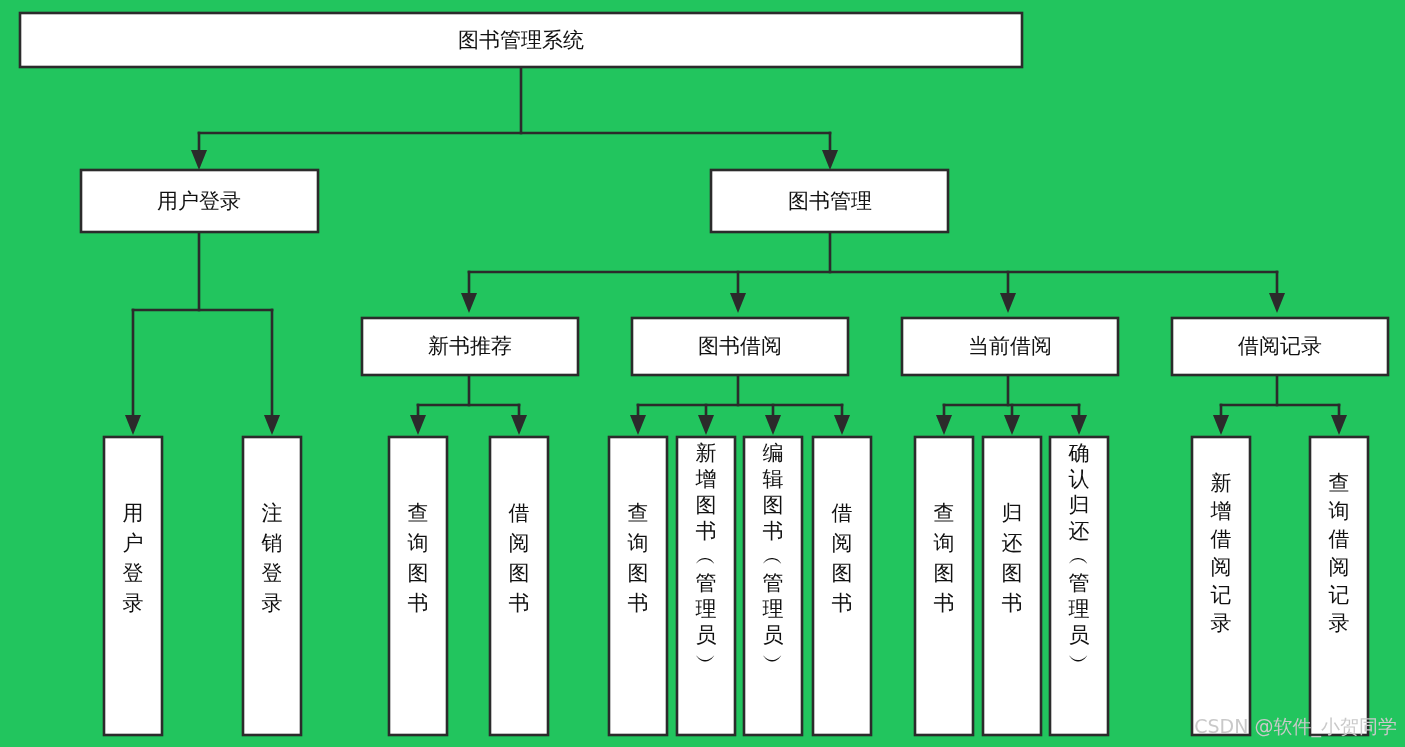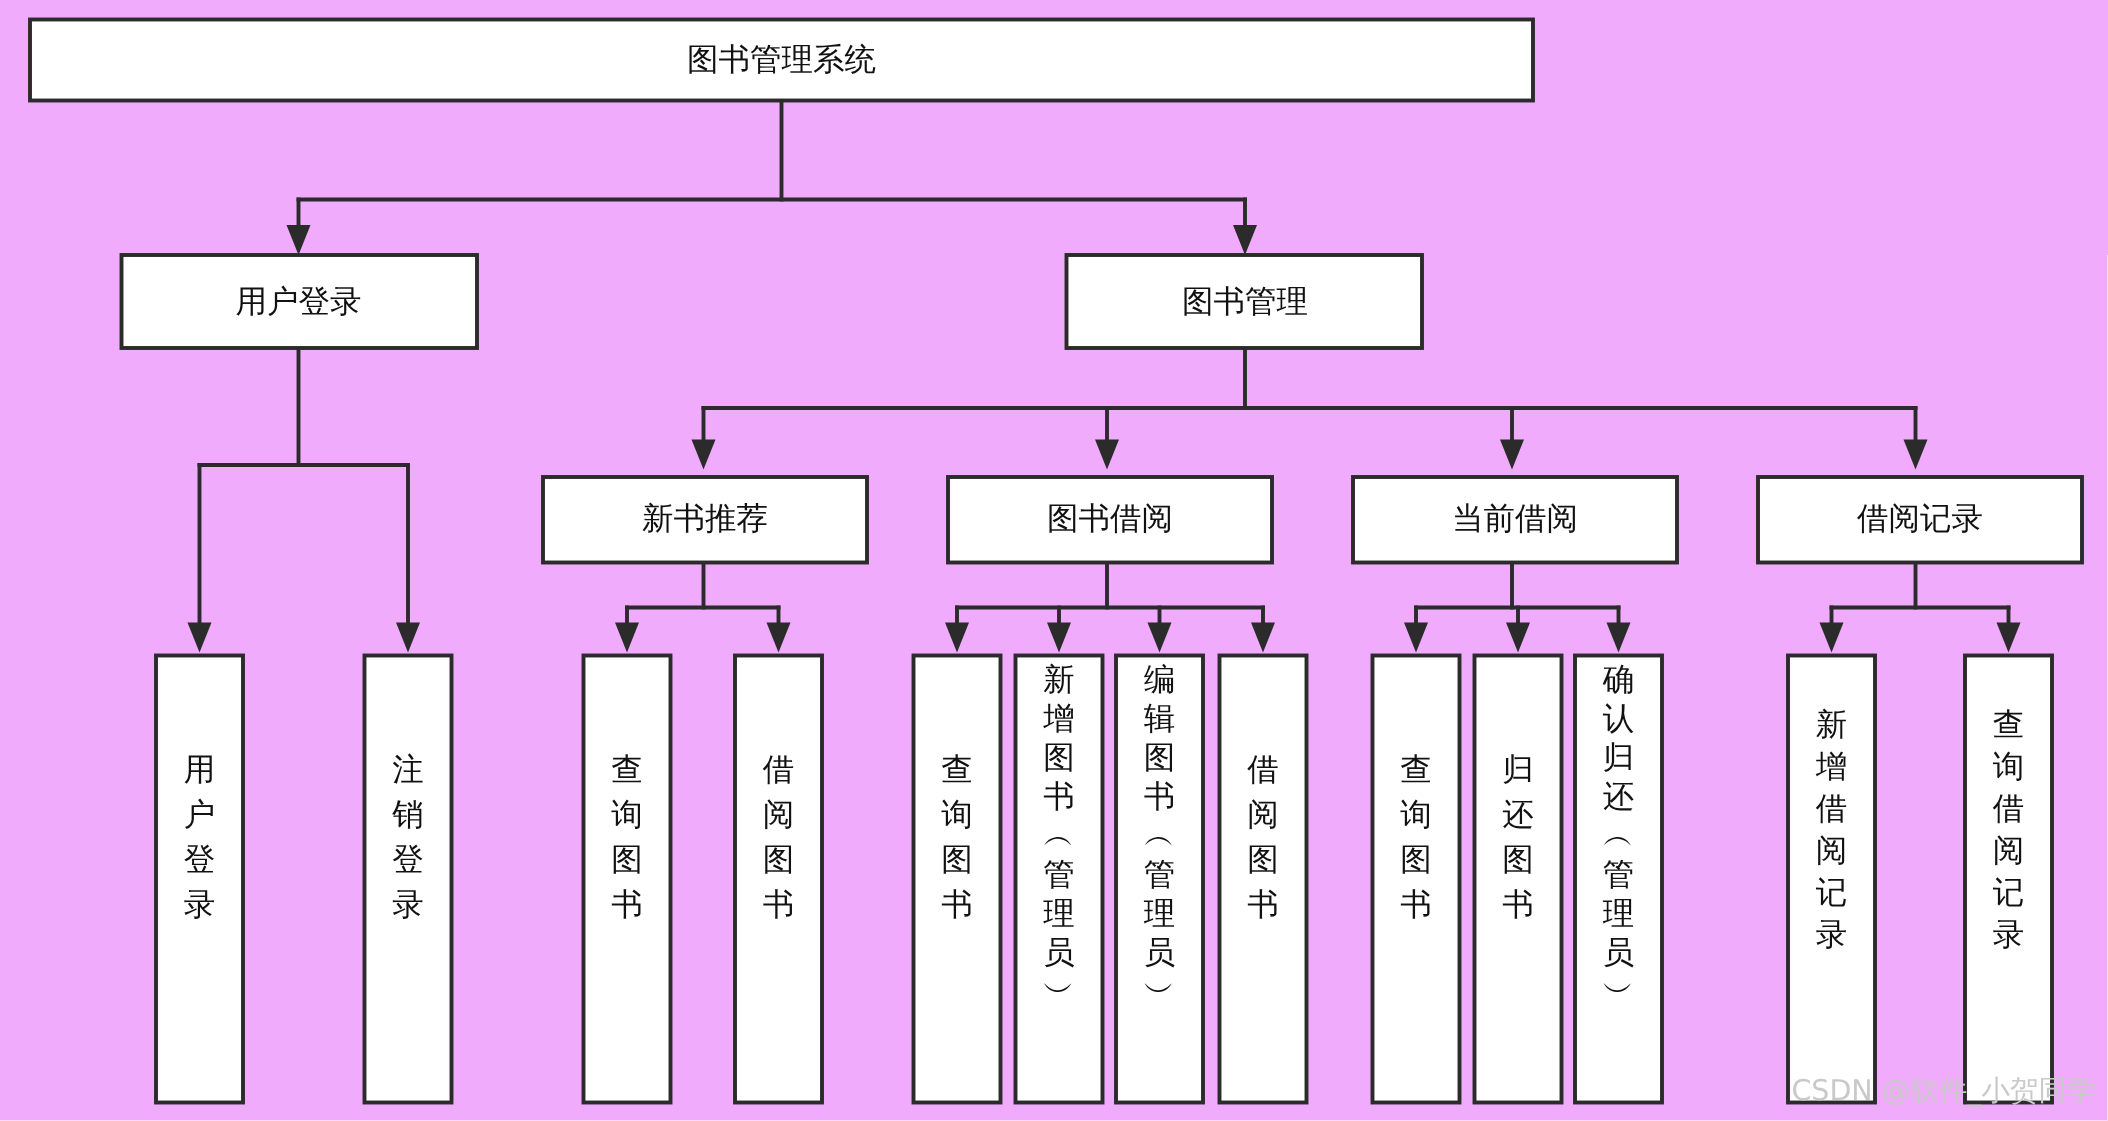--- a/index.html
+++ b/index.html
@@ -8,21 +8,21 @@
     padding: 0;
     background: #ffffff;
   }
   body {
     font-family: "Liberation Sans", "DejaVu Sans", sans-serif;
   }
   #diagram-root {
     position: relative;
     width: 1405px;
     height: 747px;
-    background: #f0abfc;
+    background: #22c55e;
     overflow: hidden;
   }
   svg#flowchart {
     position: absolute;
     top: 0;
     left: 0;
     width: 1405px;
     height: 747px;
     display: block;
   }

